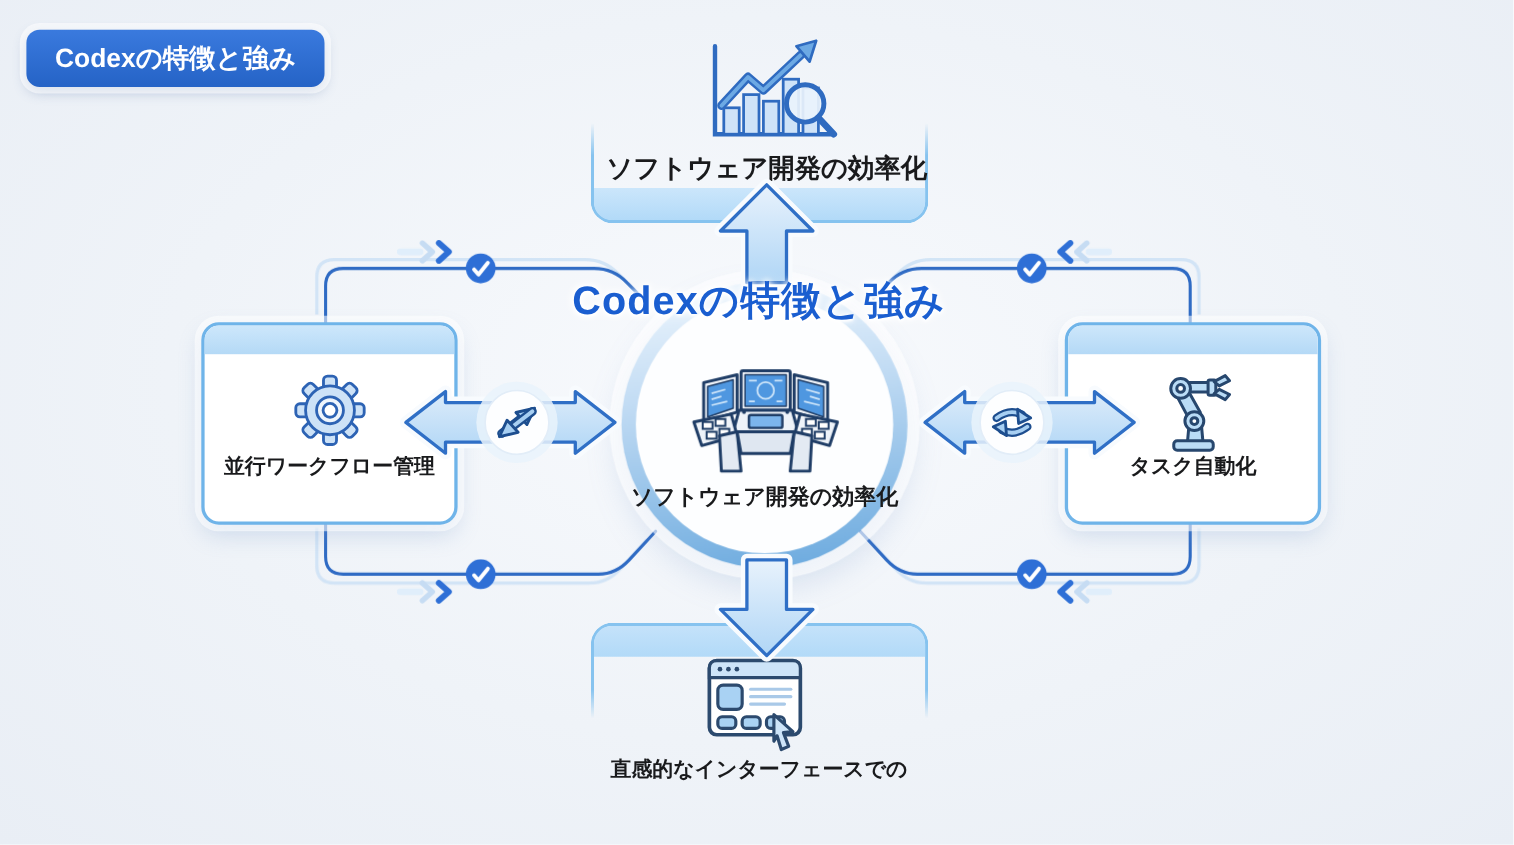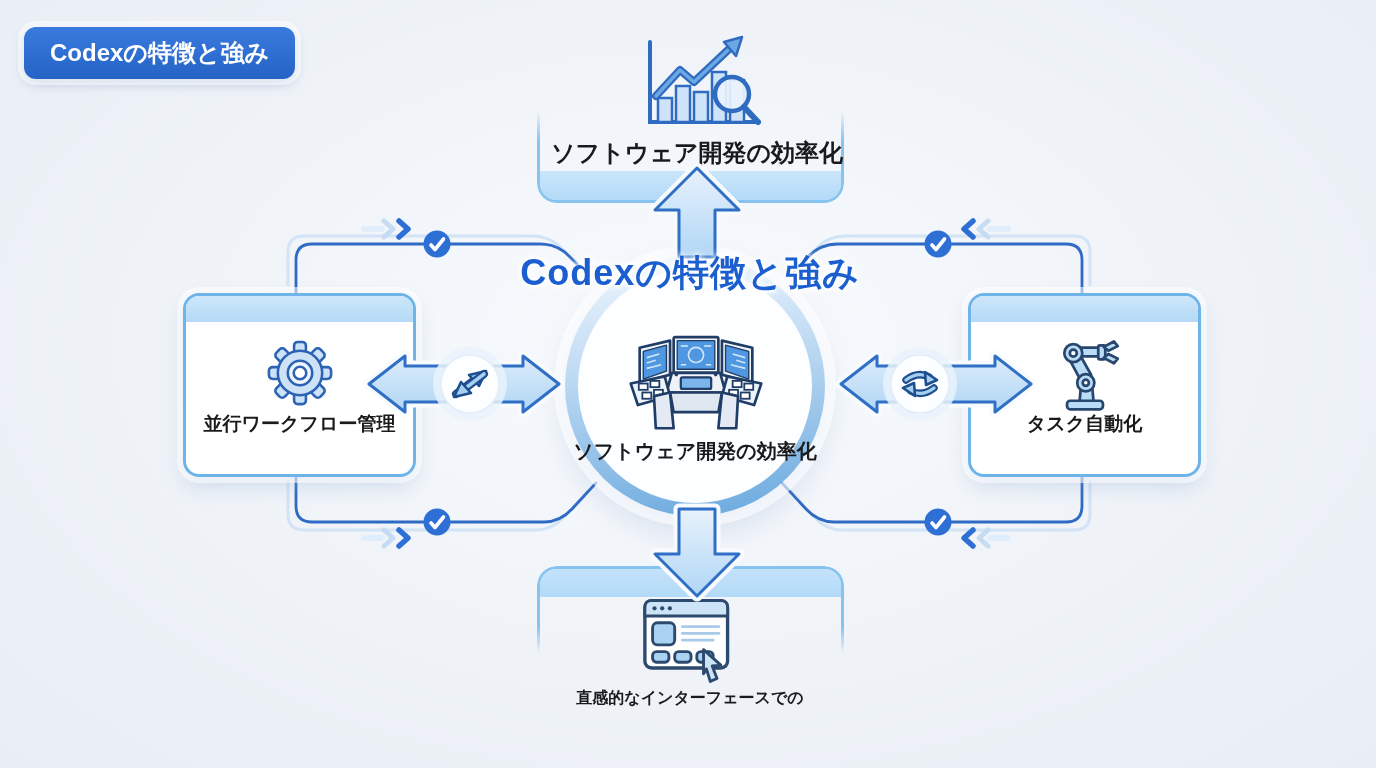--- a/index.html
+++ b/index.html
@@ -48,21 +48,21 @@
   .card .head{position:absolute;left:0;right:0;top:0;height:26px;
     background:linear-gradient(180deg,#cde7fb,#b4d9f6);}
   .card .icon-wrap{position:absolute;left:0;right:0;top:40px;text-align:center;}
   .card .label{position:absolute;left:0;right:0;top:115px;text-align:center;
     font-size:19px;font-weight:bold;color:#191a1c;}
 
   
   .top-label{left:547px;top:137px;width:300px;text-align:center;z-index:5;
     font-size:24px;font-weight:bold;color:#191a1c;}
   .bottom-label{left:490px;top:687px;width:400px;text-align:center;z-index:5;
-    font-size:16px;font-weight:bold;color:#191a1c;line-height:1.42;}
+    font-size:19px;font-weight:bold;color:#191a1c;line-height:1.42;}
   .node-icon{z-index:5;}
   svg{display:block;}
 </style>
 </head>
 <body>
 
 <div class="stage">
 
   <div class="abs tray tray-top">
     <div class="band"></div>

